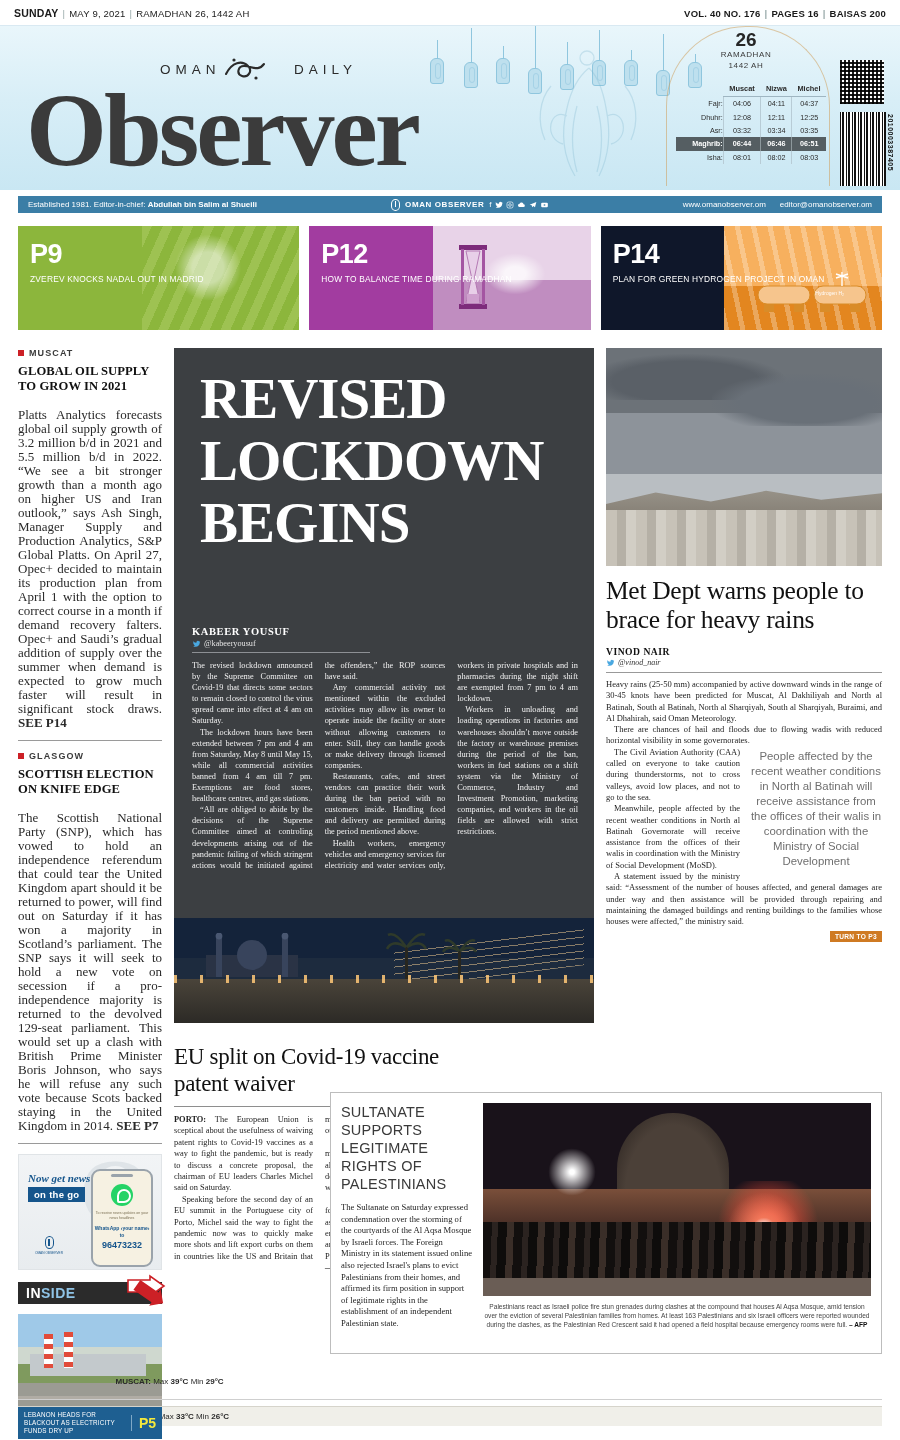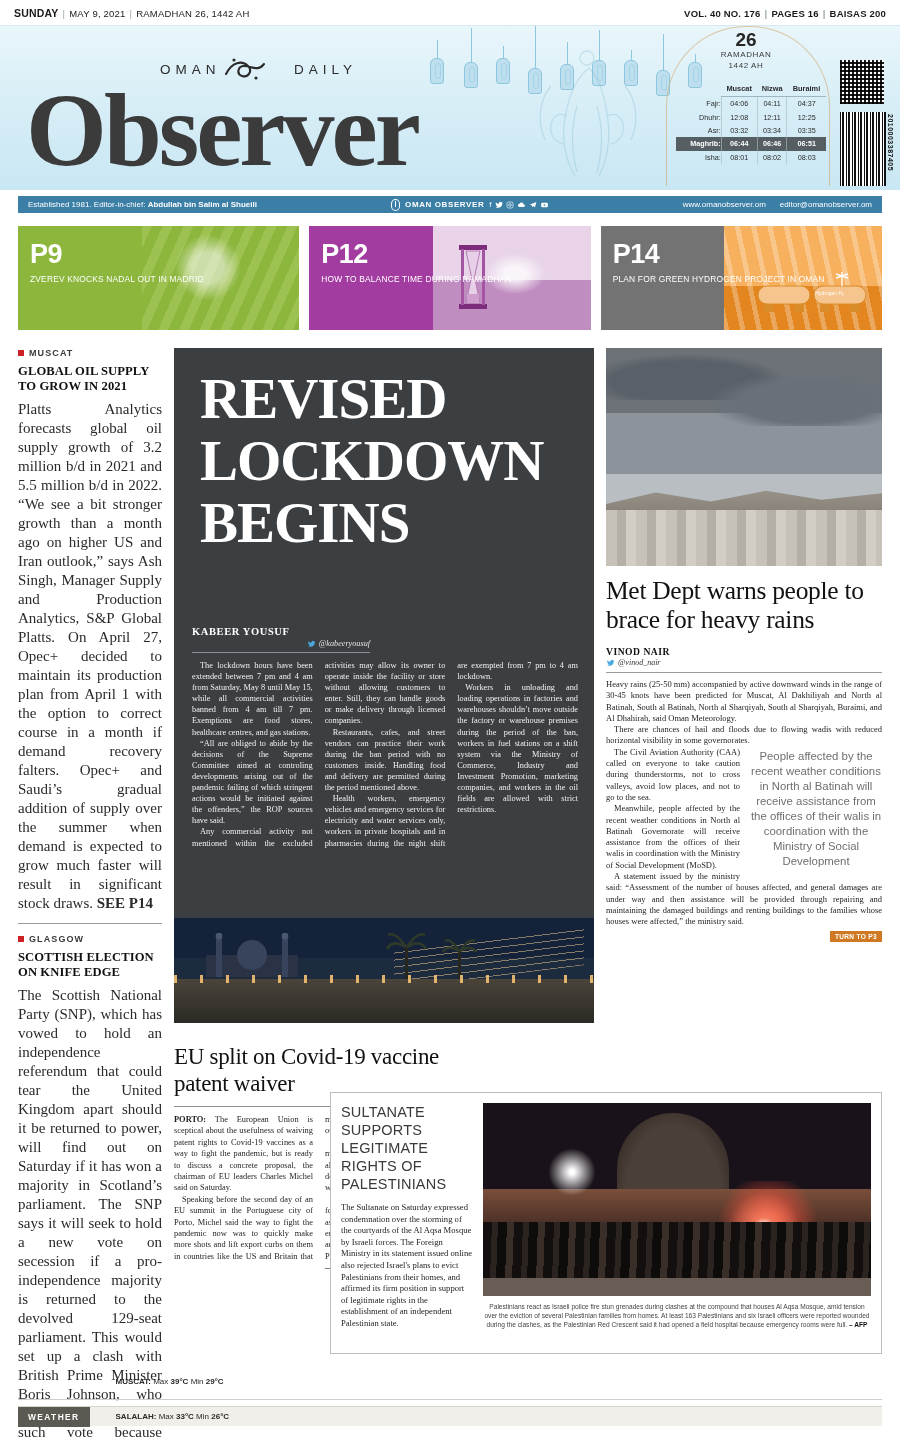--- a/index.html
+++ b/index.html
@@ -155,21 +155,21 @@
   }
   .p-purple { background:#a23ca0; }
   .p-purple .pimg {
     background:
       radial-gradient(ellipse at 52% 46%, rgba(255,255,255,.78) 0 9%, transparent 26%),
       linear-gradient(180deg,#e8d3e8 0 52%, #c08dc0 52% 100%);
   }
   .p-purple .glass {
     position:absolute; left:calc(50% + 6px); top:18px; width:34px; height:66px; z-index:2;
   }
-  .p-orange { background:#737373; }
+  .p-orange { background:#0f172a; }
   .p-orange .pimg {
     background:
       repeating-linear-gradient(78deg, rgba(255,255,255,.28) 0 5px, transparent 5px 16px),
       linear-gradient(180deg,#f7b05e 0 58%, #e3861f 58% 100%);
   }
   .p-orange .tanks { position:absolute; right:6px; bottom:14px; z-index:2; }
   .p-orange .hlabel {
     position:absolute; right:38px; bottom:34px; z-index:3;
     font-family:"Liberation Sans", sans-serif; font-size:5px; color:#fff; opacity:.95;
   }
@@ -185,22 +185,22 @@
     letter-spacing:1.1px; color:#3a3a3a; display:flex; align-items:center; gap:5px;
     text-transform:uppercase;
   }
   .kicker .sq { width:6px; height:6px; background:#cc2026; display:inline-block; }
   .brief-head {
     font-family:"Liberation Serif", serif; font-weight:bold;
     font-size:12.6px; line-height:15px; color:#111; margin-top:6px;
     text-transform:uppercase; letter-spacing:.1px;
   }
   .brief-body {
-    font-family:"Liberation Serif", serif; font-size:15px; line-height:19px;
-    color:#2a2a2a; margin-top:6px; text-align:justify;
+    font-family:"Liberation Serif", serif; font-size:13px; line-height:14px;
+    color:#2a2a2a; margin-top:14px; text-align:justify;
   }
   .seep { font-weight:bold; font-family:"Liberation Serif", serif; }
   .brief-sep { border-top:1px solid #9a9a9a; margin:10px 0 0 0; }
 
   
   .wa-ad {
     margin-top:10px; width:144px; height:116px; position:relative;
     background:linear-gradient(180deg,#f2f4f6,#e8ecef); overflow:hidden;
     border:1px solid #e0e4e7;
   }
@@ -294,22 +294,22 @@
     position:absolute; left:26px; top:20px; width:366px;
     font-family:"Liberation Serif", serif; font-weight:bold;
     font-size:57px; line-height:62px; letter-spacing:-1px; color:#fff;
   }
   .lead-byline { position:absolute; left:18px; top:278px; width:178px; }
   .byname {
     font-family:"Liberation Serif", serif; font-weight:bold; font-size:10.5px;
     letter-spacing:.6px; color:#fff;
   }
   .byhandle {
-    font-family:"Liberation Serif", serif; font-style:italic; font-size:8.2px;
-    color:#e3e3e3; margin-top:2px; display:flex; align-items:center; gap:3px;justify-content:flex-end;
+    font-family:"Liberation Serif", serif; font-size:8.2px;
+    color:#e3e3e3; margin-top:2px; display:flex; align-items:center; gap:3px;
   }
   .tw { width:9px; height:8px; fill:#4aa8e0; }
   .byrule { border-top:1px solid #8d9094; margin-top:4px; }
   .lead-cols {
     position:absolute; left:18px; top:312px; width:386px; height:252px;
     column-count:3; column-gap:12px;
   }
   .lead-cols p {
     font-family:"Liberation Serif", serif; font-size:8.3px; line-height:11.1px;
     text-align:justify; color:#f0f0f0; text-indent:8px;
@@ -533,21 +533,21 @@
       <div class="hijri-lbl">RAMADHAN</div>
       <div class="hijri-lbl">1442 AH</div>
     </div>
 
     <table class="prayer">
       <thead>
         <tr>
           <th class="lbl"></th>
           <th>Muscat</th>
           <th>Nizwa</th>
-          <th>Buraimi</th>
+          <th>Michel</th>
         </tr>
       </thead>
       <tbody>
         <tr>
           <td class="lbl">Fajr:</td>
           <td>04:06</td>
           <td>04:11</td>
           <td>04:37</td>
         </tr>
         <tr>
@@ -747,20 +747,21 @@
           <div class="byhandle">
             <svg class="tw" viewBox="0 0 24 24">
                 <path d="M23 5a9 9 0 01-2.6.7A4.5 4.5 0 0022.4 3a9 9 0 01-2.9 1.1 4.5 4.5 0 00-7.7 4.1A12.8 12.8 0 012.5 3.5a4.5 4.5 0 001.4 6 4.4 4.4 0 01-2-.6 4.5 4.5 0 003.6 4.4 4.5 4.5 0 01-2 .1 4.5 4.5 0 004.2 3.1A9 9 0 012 18.6a12.7 12.7 0 006.9 2c8.3 0 12.8-6.8 12.8-12.7v-.6A9 9 0 0023 5z"></path>
               </svg>
             <span>@kabeeryousuf</span>
           </div>
           <div class="byrule"></div>
         </div>
 
         <div class="lead-cols">
+          <p class="first">The revised lockdown announced by the Supreme Committee on Covid-19 that directs some sectors to remain closed to control the virus spread came into effect at 4 am on Saturday.</p>
           <p>The lockdown hours have been extended between 7 pm and 4 am from Saturday, May 8 until May 15, while all commercial activities banned from 4 am till 7 pm. Exemptions are food stores, healthcare centres, and gas stations.</p>
           <p>“All are obliged to abide by the decisions of the Supreme Committee aimed at controling developments arising out of the pandemic failing of which stringent actions would be initiated against the offenders,” the ROP sources have said.</p>
           <p>Any commercial activity not mentioned within the excluded activities may allow its owner to operate inside the facility or store without allowing customers to enter. Still, they can handle goods or make delivery through licensed companies.</p>
           <p>Restaurants, cafes, and street vendors can practice their work during the ban period with no customers inside. Handling food and delivery are permitted during the period mentioned above.</p>
           <p>Health workers, emergency vehicles and emergency services for electricity and water services only, workers in private hospitals and in pharmacies during the night shift are exempted from 7 pm to 4 am lockdown.</p>
           <p>Workers in unloading and loading operations in factories and warehouses shouldn’t move outside the factory or warehouse premises during the period of the ban, workers in fuel stations on a shift system via the Ministry of Commerce, Industry and Investment Promotion, marketing companies, and workers in the oil fields are allowed with strict restrictions.</p>
         </div>
 
         <div class="lead-photo">
           <div class="sky"></div>

